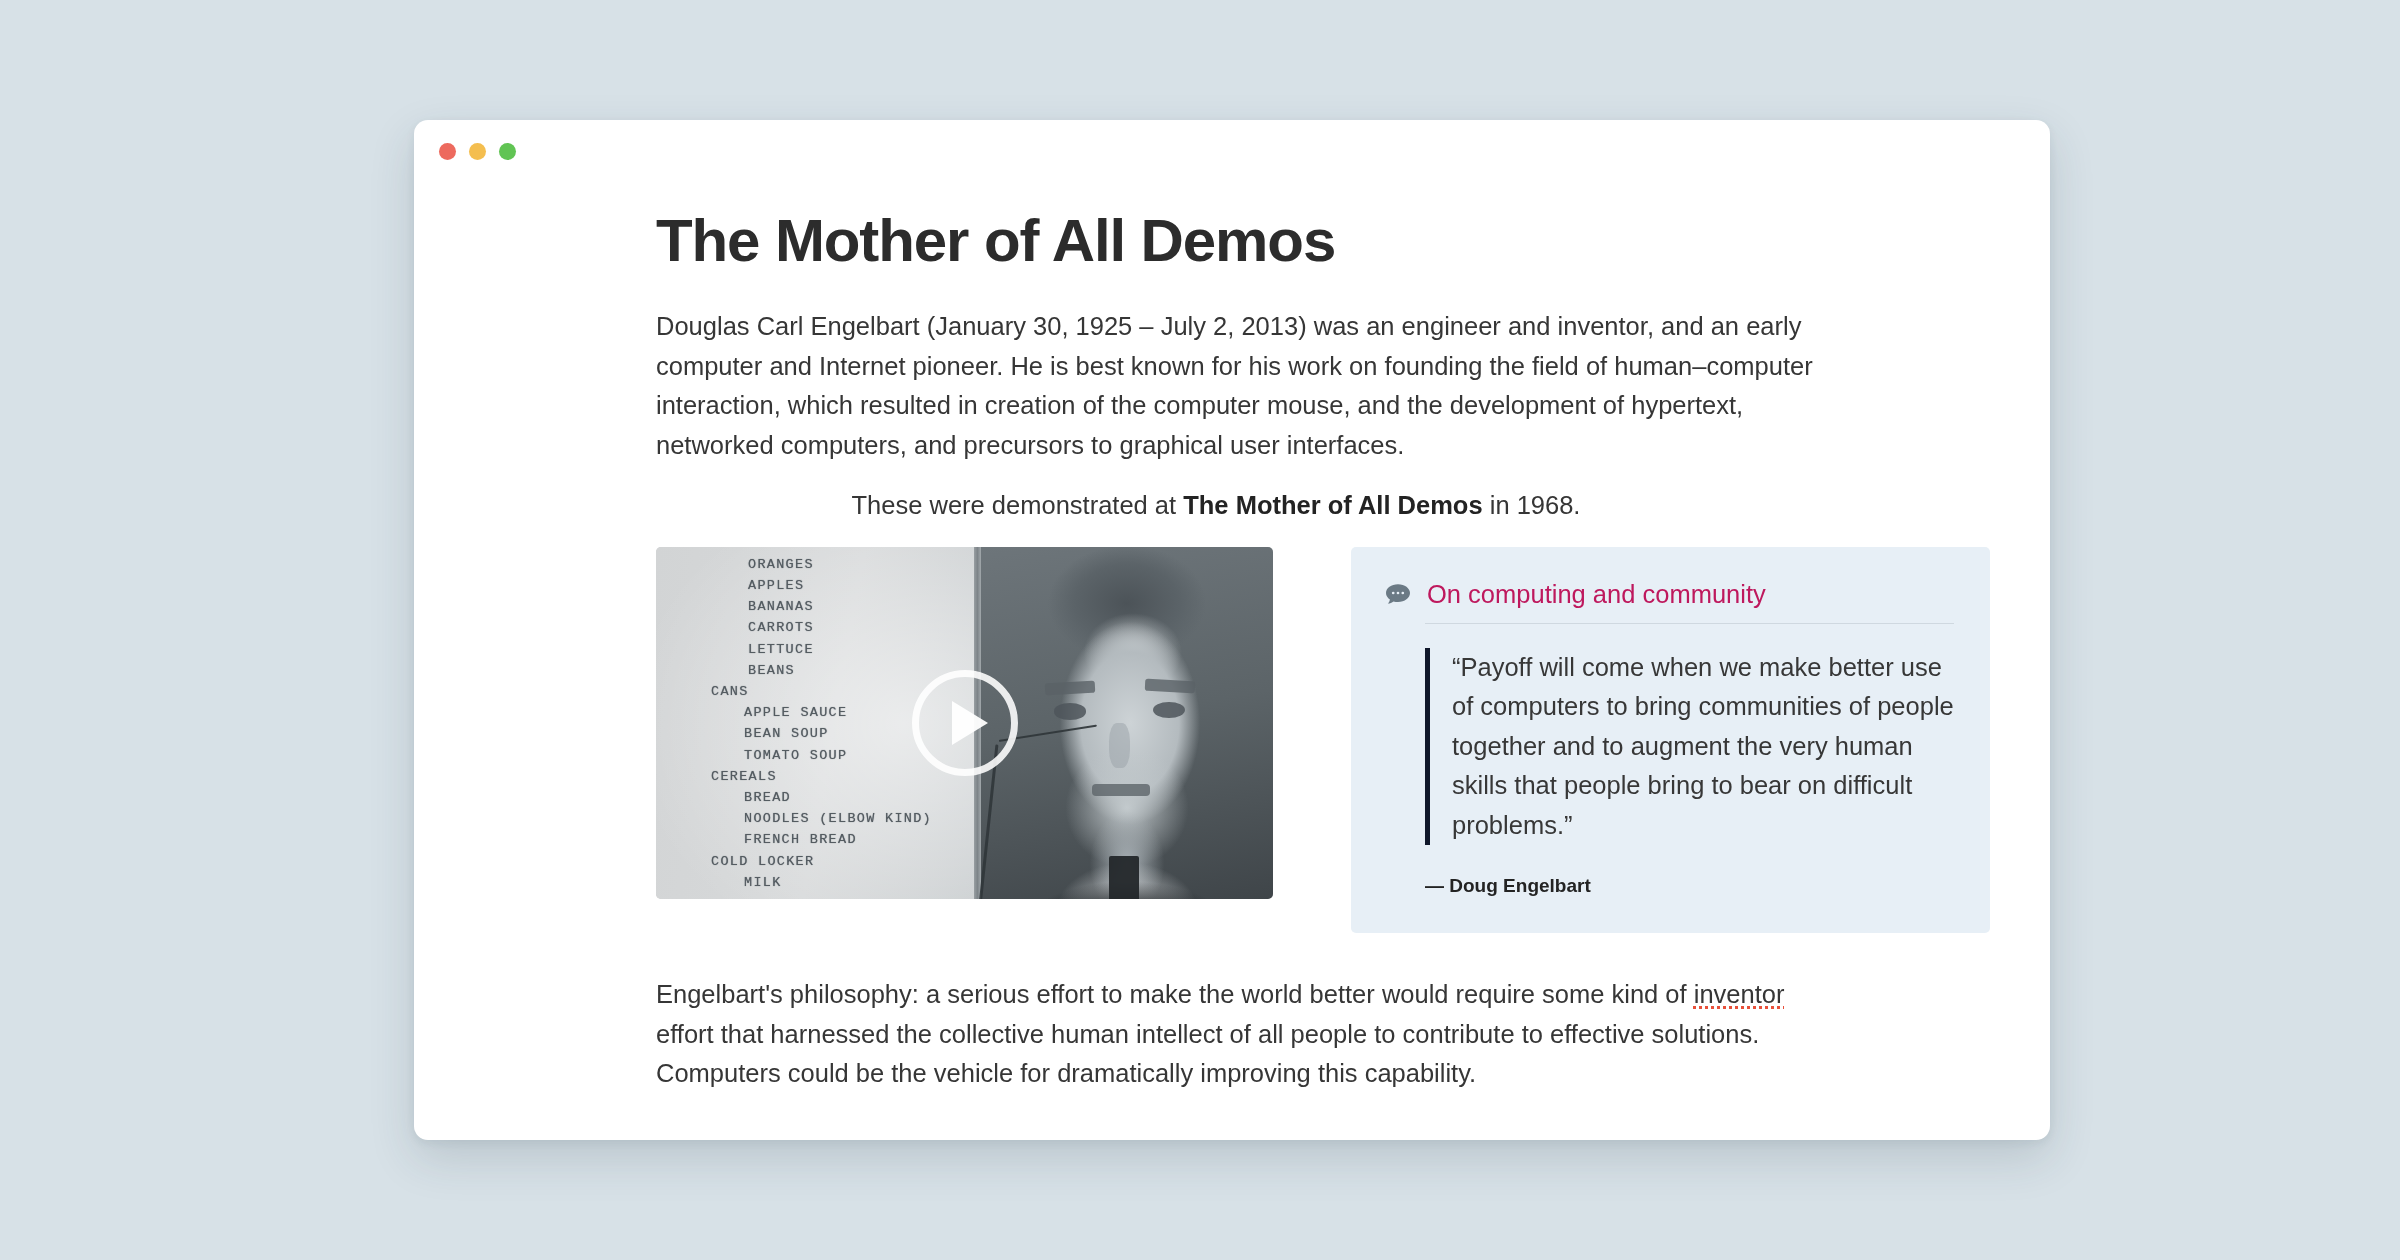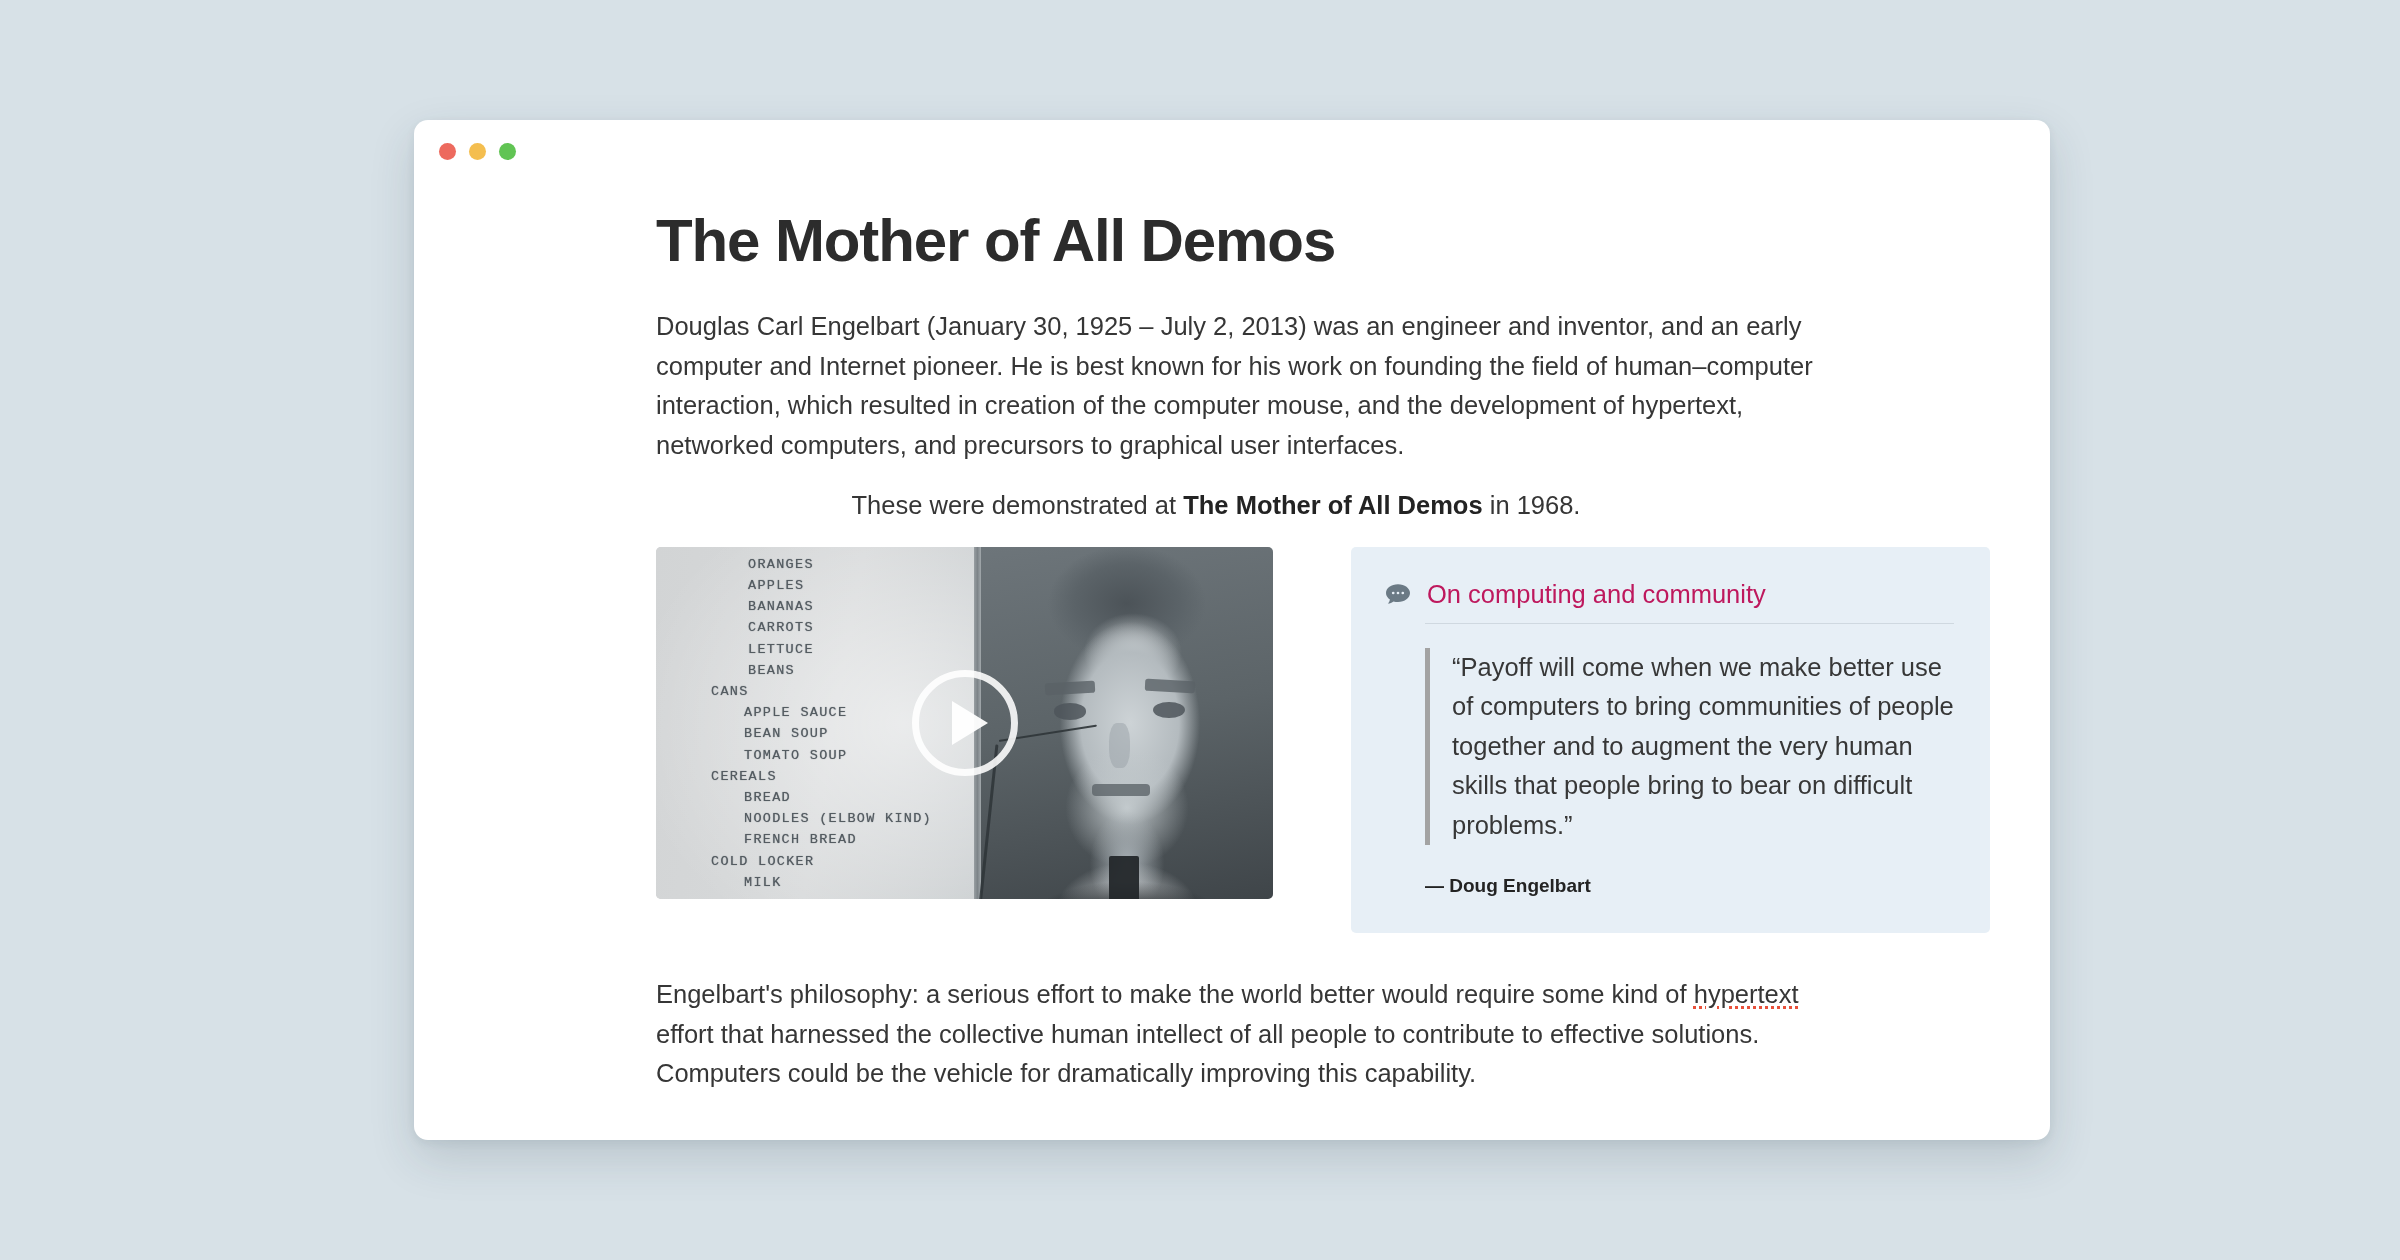--- a/index.html
+++ b/index.html
@@ -254,21 +254,21 @@
     font-weight: 400;
   }
 
   .quote-rule {
     height: 1px;
     background: #cfd8e0;
     margin: 5px 0 24px 40px;
   }
 
   .blockquote {
-    border-left: 5px solid #a3a3a3;
+    border-left: 5px solid #0f172a;
     padding-left: 22px;
     margin-left: 40px;
     margin-bottom: 24px;
   }
   .blockquote p {
     font-size: 25.5px;
     line-height: 39.5px;
     color: #373737;
   }
 
@@ -367,18 +367,18 @@
           <blockquote class="blockquote">
             <p>“Payoff will come when we make better use of computers to bring communities of people together and to augment the very human skills that people bring to bear on difficult problems.”</p>
           </blockquote>
 
           <div class="attrib">— Doug Engelbart</div>
 
         </div>
       </div>
 
       <p class="para closing">
-        <span>Engelbart's philosophy: a serious effort to make the world better would require some kind of </span><span class="misspelled">hypertext</span><span> effort that harnessed the collective human intellect of all people to contribute to effective solutions. Computers could be the vehicle for dramatically improving this capability.</span>
+        <span>Engelbart's philosophy: a serious effort to make the world better would require some kind of </span><span class="misspelled">inventor</span><span> effort that harnessed the collective human intellect of all people to contribute to effective solutions. Computers could be the vehicle for dramatically improving this capability.</span>
       </p>
 
     </div>
   </div>
 </div>
 
 </body></html>

